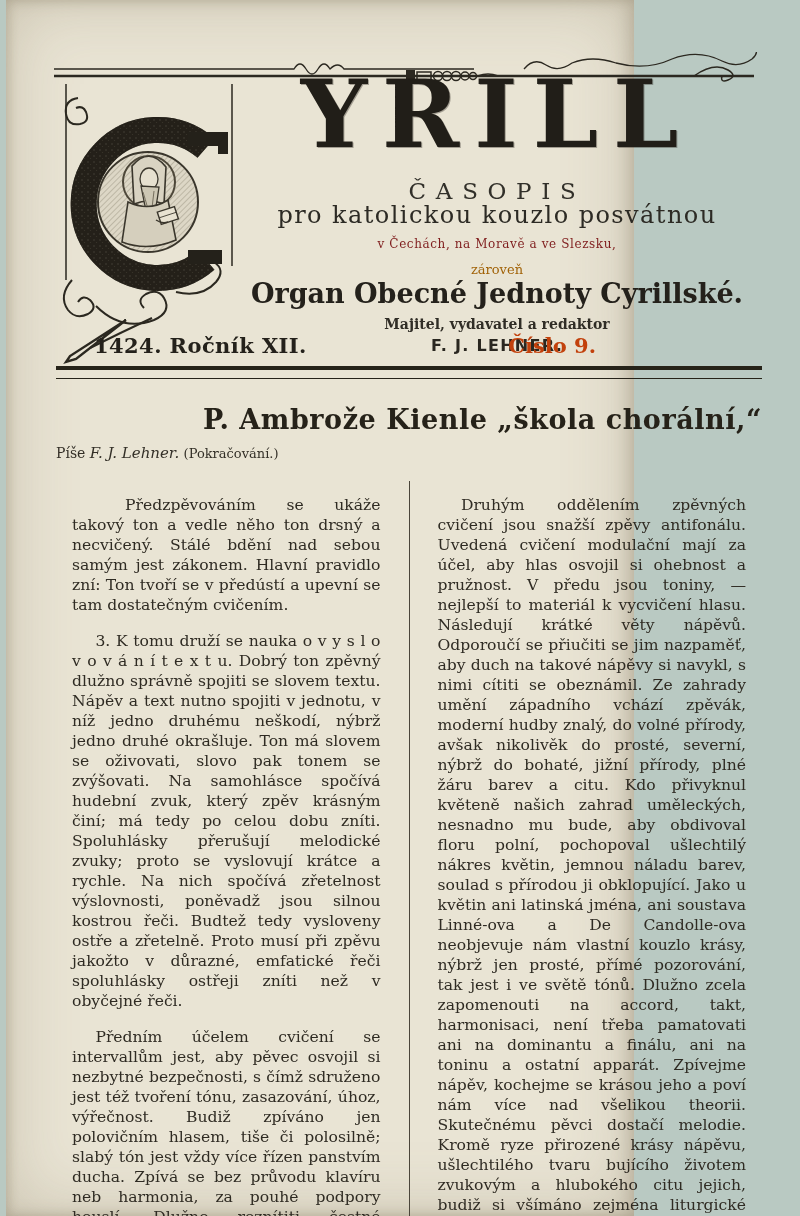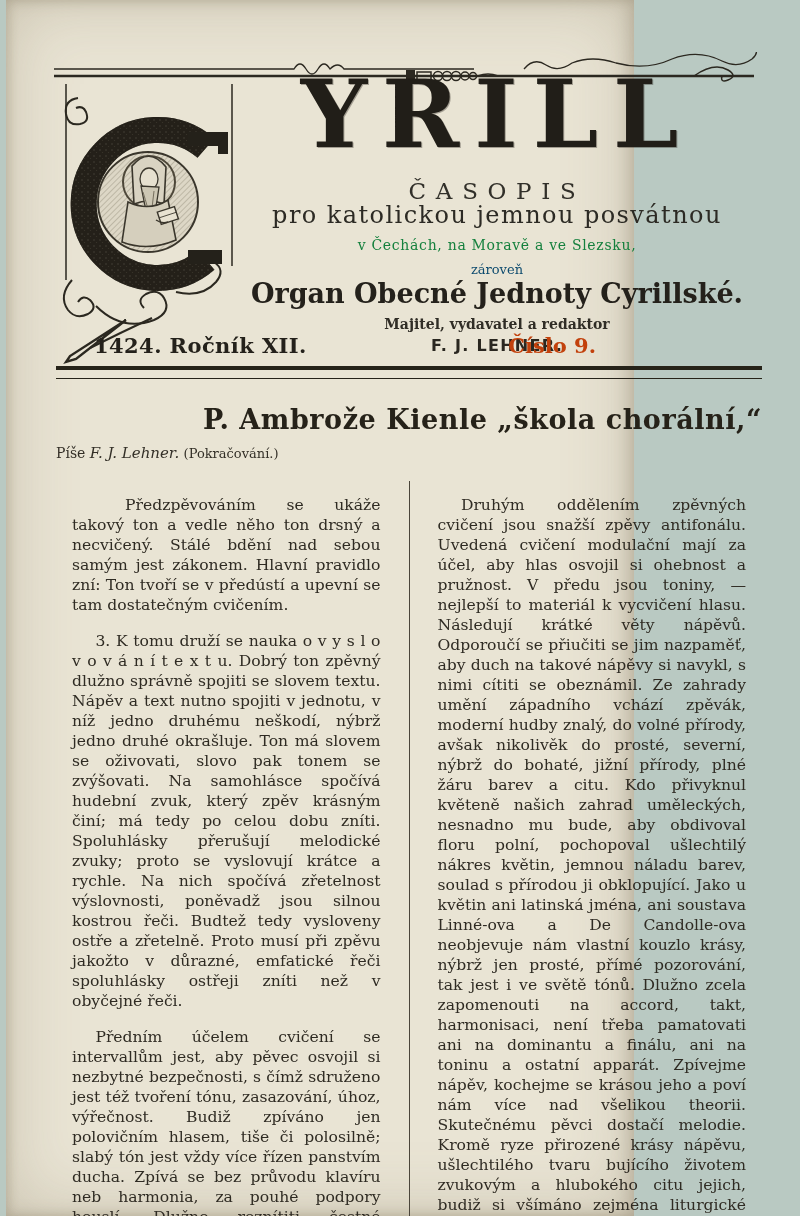--- a/index.html
+++ b/index.html
@@ -24,22 +24,22 @@
   .m-center{position:absolute;left:222px;top:0;width:538px;text-align:center;}
   .m-title{
     position:absolute;left:0;top:68px;width:100%;
     font-size:93px;font-weight:bold;line-height:1;
     letter-spacing:.16em;color:#211e18;
     text-shadow:1px 1px 0 rgba(33,30,24,.35);
     white-space:nowrap;
   }
   .m-casopis{position:absolute;left:0;top:178px;width:100%;font-size:23px;letter-spacing:.42em;color:#32302a;}
   .m-sub1{position:absolute;left:0;top:201px;width:100%;font-size:24px;letter-spacing:.06em;color:#2c2a24;}
-  .m-sub2{position:absolute;left:0;top:237px;width:100%;font-size:14px;letter-spacing:.05em;color:#15803d;}
-  .m-zaroven{position:absolute;left:0;top:262px;width:100%;font-size:13px;color:#0c4a6e;}
+  .m-sub2{position:absolute;left:0;top:237px;width:100%;font-size:12px;letter-spacing:.05em;color:#7f1d1d;}
+  .m-zaroven{position:absolute;left:0;top:262px;width:100%;font-size:13px;color:#a16207;}
   .m-organ{position:absolute;left:0;top:278px;width:100%;font-size:27px;font-weight:bold;color:#24211b;}
   .m-majitel{position:absolute;left:0;top:316px;width:100%;font-size:14px;font-weight:bold;color:#302d26;}
   .m-lehner{position:absolute;left:0;top:336px;width:100%;font-size:16px;font-weight:bold;letter-spacing:.08em;font-family:"DejaVu Sans","Liberation Sans",sans-serif;color:#2a2720;}
   .m-year{position:absolute;left:88px;top:333px;font-size:21px;font-weight:bold;letter-spacing:.02em;color:#24211b;}
   .m-cislo{position:absolute;right:38px;top:333px;font-size:21px;font-weight:bold;color:#c2410c;}
   .rule{
     position:absolute;left:50px;top:366px;width:706px;height:8px;
     border-top:4px solid #262319;border-bottom:1px solid #262319;
   }
   
@@ -128,21 +128,21 @@
           <rect x="103" y="139" width="18" height="13" fill="#e8e2d1" stroke="#3a362c" stroke-width="1.4"></rect>
           <line x1="103" y1="145" x2="121" y2="145" stroke="#3a362c" stroke-width="0.8"></line>
         </g>
         <path d="M100,150 q6,4 12,2" stroke="#3a362c" stroke-width="1.4" fill="none"></path>
       </svg>
     </div>
 
     <div class="m-center">
       <div class="m-title">YRILL</div>
       <div class="m-casopis">ČASOPIS</div>
-      <div class="m-sub1">pro katolickou jemnou posvátnou</div>
+      <div class="m-sub1">pro katolickou kouzlo posvátnou</div>
       <div class="m-sub2">v Čechách, na Moravě a ve Slezsku,</div>
       <div class="m-zaroven">zároveň</div>
       <div class="m-organ">Organ Obecné Jednoty Cyrillské.</div>
       <div class="m-majitel">Majitel, vydavatel a redaktor</div>
       <div class="m-lehner">F. J. LEHNER.</div>
     </div>
 
     <div class="m-year">1424. Ročník XII.</div>
     <div class="m-cislo">Číslo 9.</div>
     <div class="rule"></div>

